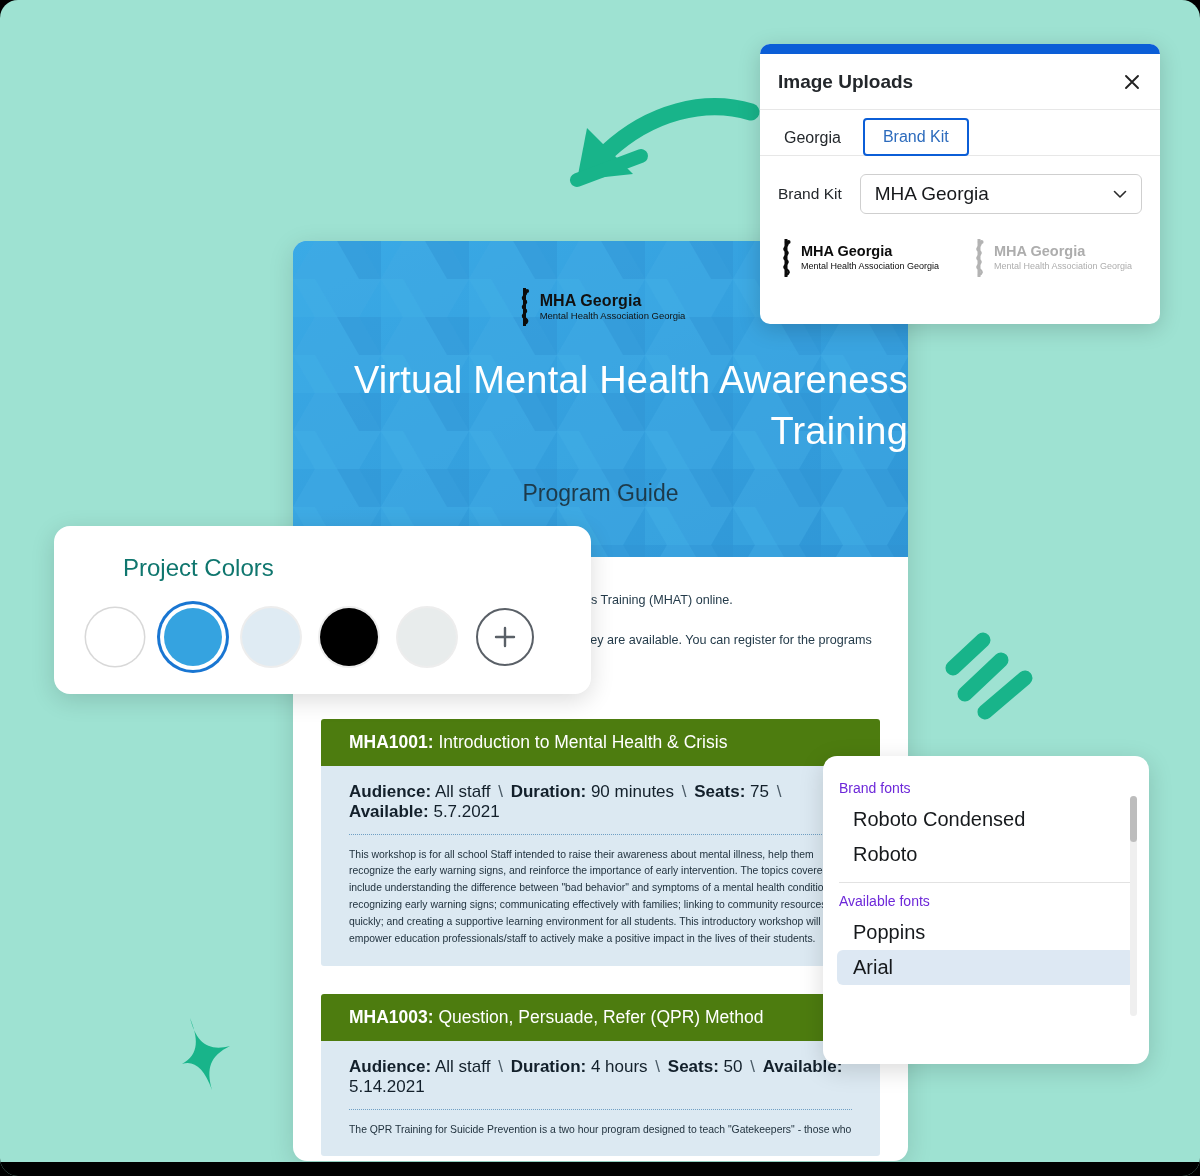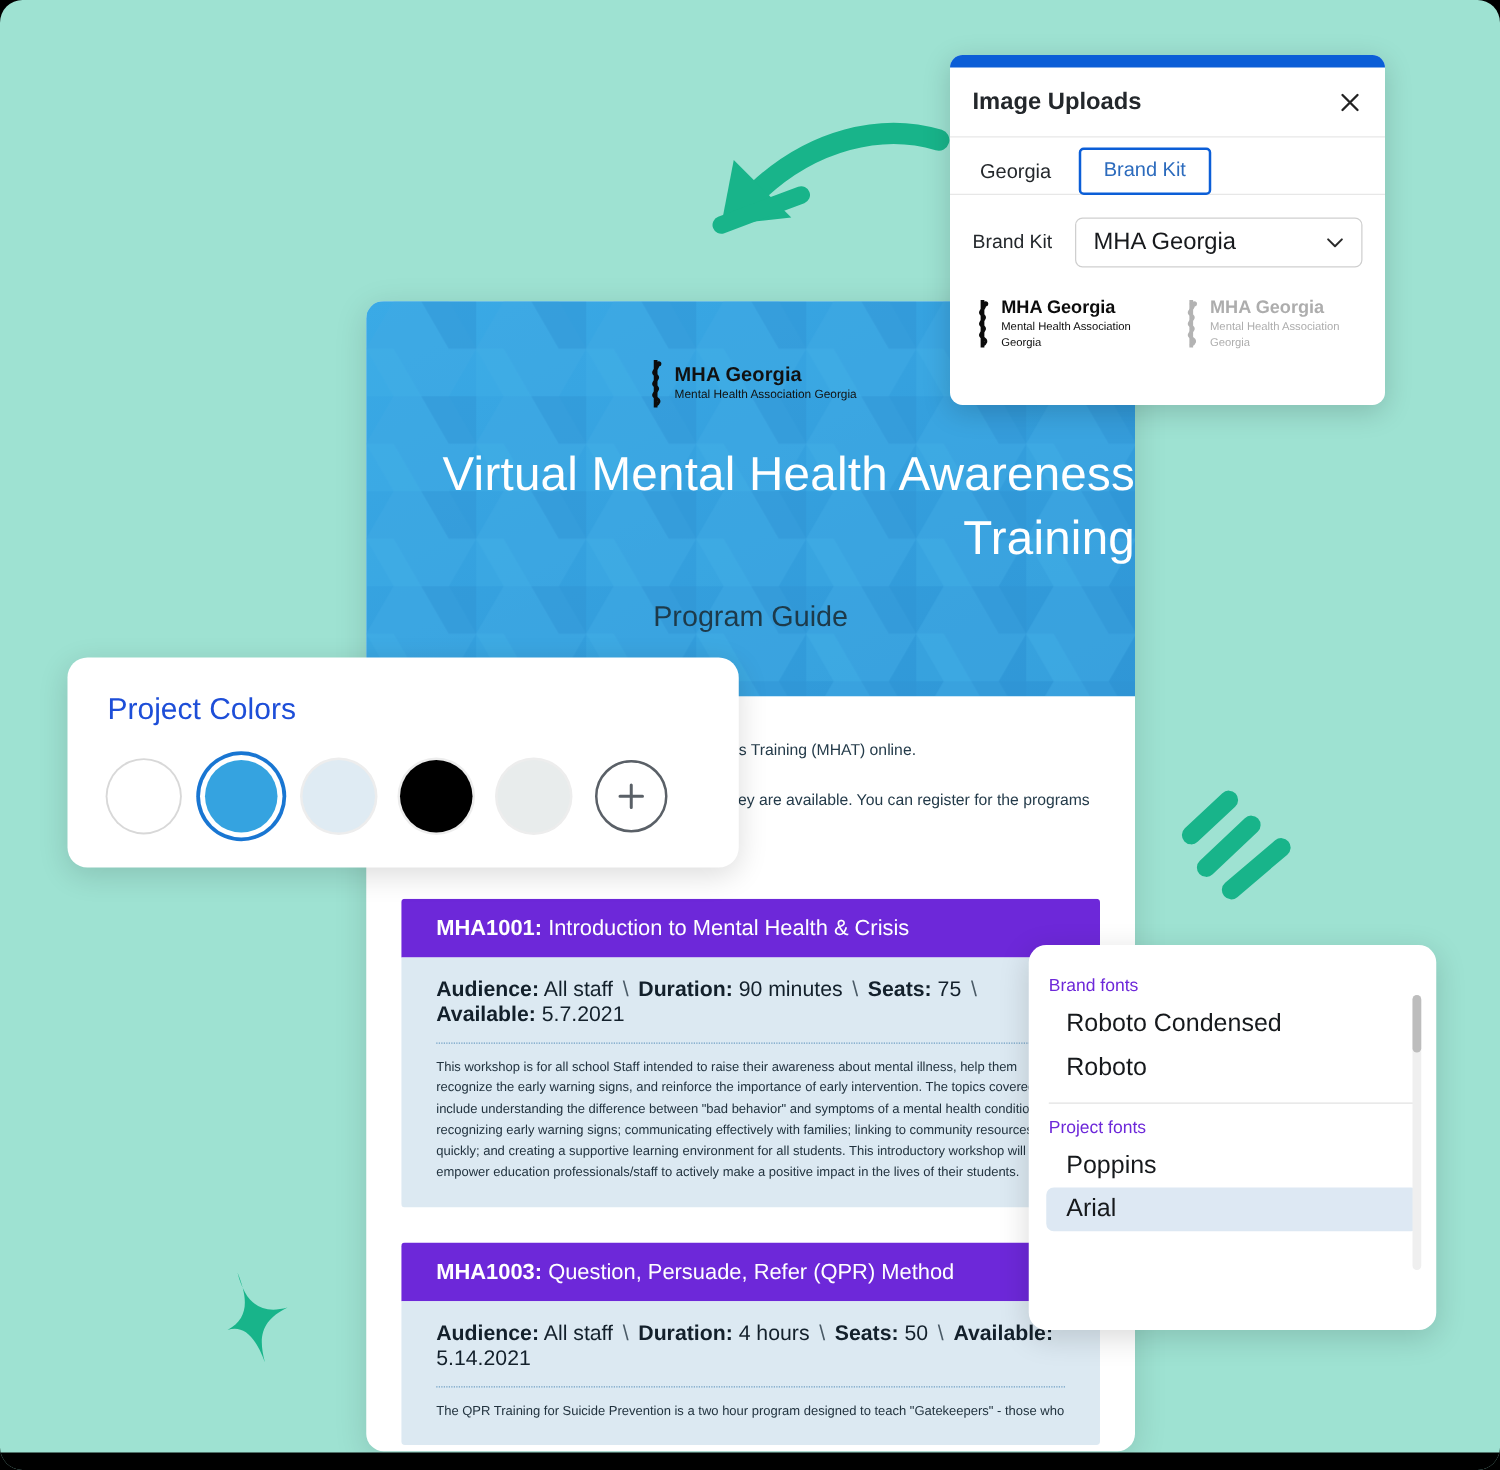--- a/index.html
+++ b/index.html
@@ -63,40 +63,40 @@
 
   #doc-body { padding: 34px 28px 0 28px; }
   .doc-para {
     font-size: 12.6px; color: #243b4a; line-height: 1.58;
   }
   .doc-para + .doc-para { margin-top: 20px; }
   .doc-url { font-weight: bold; color: #17303f; }
 
   .course { margin-top: 28px; border-radius: 3px; overflow: hidden; }
   .course-head {
-    background: #6d28d9; color: #fff;
+    background: #4d7c0f; color: #fff;
     padding: 13px 28px;
     font-size: 17.5px; font-weight: 400;
   }
   .course-head b { font-weight: bold; }
   .course-body { background: #dce9f2; padding: 16px 28px 18px 28px; }
   .course-meta { font-size: 17px; color: #13202b; }
   .course-meta b { font-weight: bold; }
   .course-meta .sep { color: #4a5a66; padding: 0 3px; }
   .dotted {
     border-top: 1.5px dotted #6f9fc4;
     margin: 12px 0 12px 0;
   }
   .course-desc { font-size: 10.4px; color: #22333f; line-height: 1.62; }
 
   
   #image-uploads-dialog {
     position: absolute;
     left: 760px; top: 44px;
-    width: 348px; height: 280px;
+    width: 400px; height: 280px;
     background: #fff;
     border-radius: 10px;
     box-shadow: 0 5px 22px rgba(0,0,0,.17);
     overflow: hidden;
   }
   #dialog-accent-bar { height: 10px; background: #0b5ed7; }
   #dialog-titlebar {
     height: 56px; display: flex; align-items: center;
     padding: 0 16px 0 18px; border-bottom: 1px solid #e7e7e7;
   }
@@ -126,21 +126,21 @@
 
   
   #project-colors-panel {
     position: absolute;
     left: 54px; top: 526px;
     width: 537px; height: 168px;
     background: #fff; border-radius: 16px;
     box-shadow: 0 6px 24px rgba(0,0,0,.14);
     padding: 28px 32px;
   }
-  #project-colors-title { font-size: 24px; color: #1d4ed8; font-weight: 400; }
+  #project-colors-title { font-size: 24px; color: #0f766e; font-weight: 400; margin-left: 37px; }
   #swatch-row { display: flex; gap: 20px; margin-top: 26px; }
   .swatch { width: 58px; height: 58px; border-radius: 50%; cursor: pointer; position: relative; flex: none; }
   .swatch.ring { box-shadow: 0 0 0 1.5px #d8d8d8; }
   .swatch.selected {
     box-shadow: 0 0 0 4px #fff, 0 0 0 7px #1976d2;
   }
   .swatch.shadowed { box-shadow: 0 0 0 2px #ededed; }
   .swatch.add {
     border: 2px solid #5a6067; display: flex; align-items: center; justify-content: center;
     background: #fff;
@@ -357,21 +357,21 @@
       </div>
     </div>
   </div>
 
   <div id="font-picker-panel">
     <div id="font-list">
       <div class="font-group-label">Brand fonts</div>
       <div class="font-item">Roboto Condensed</div>
       <div class="font-item">Roboto</div>
       <div class="font-divider"></div>
-      <div class="font-group-label">Project fonts</div>
+      <div class="font-group-label">Available fonts</div>
       <div class="font-item">Poppins</div>
       <div class="font-item selected">Arial</div>
       <div id="font-scrollbar">
         <div id="font-scrollbar-thumb"></div>
       </div>
     </div>
   </div>
 
   <div id="bottom-black-bar"></div>
 </div>

